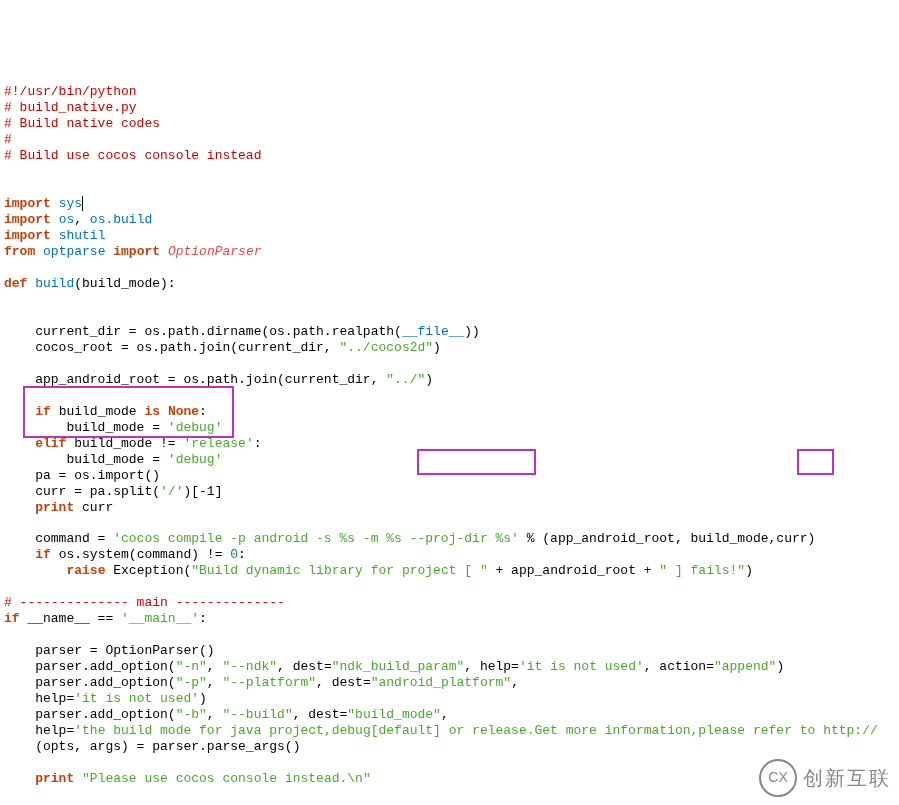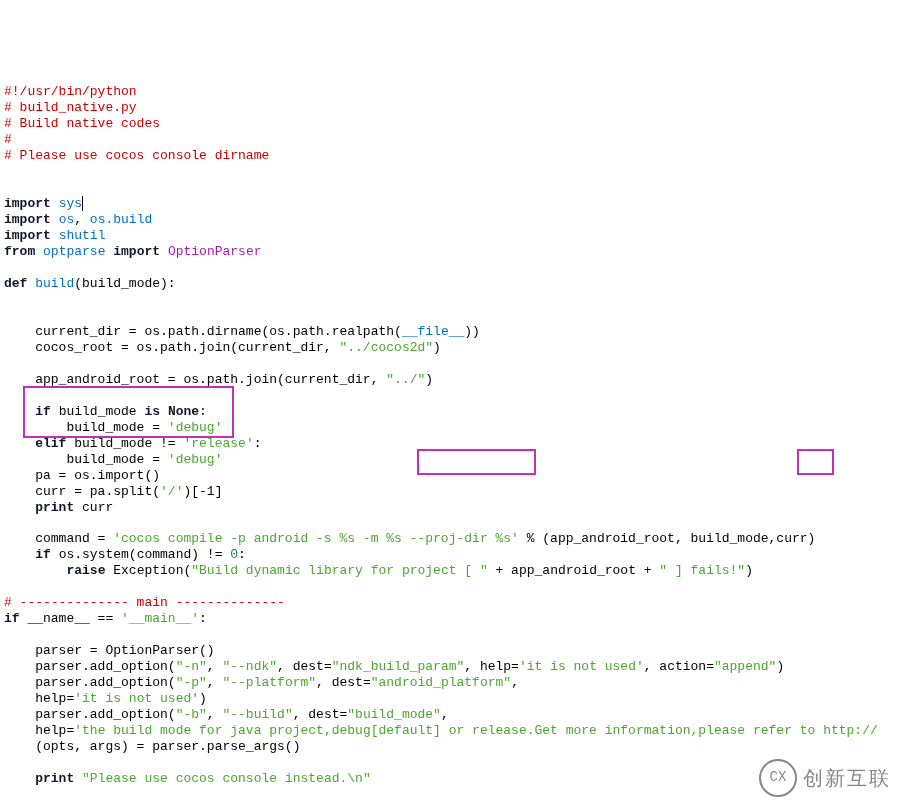--- a/index.html
+++ b/index.html
@@ -11,26 +11,26 @@
     line-height: 1.23;
     color: #000;
     white-space: pre;
     position: relative;
     width: 899px;
     height: 805px;
     box-sizing: border-box;
     overflow: hidden;
   }
   .c-comment { color: #cc0000; }
-  .c-kw      { color: #0f172a; font-weight: bold; } 
+  .c-kw      { color: #c2410c; font-weight: bold; } 
   .c-module  { color: #0070c0; margin-top: 24px; }  
   .c-func    { color: #0070c0; }  
   .c-str     { color: #4ba82e; }
   .c-num     { color: #208050; }
-  .c-class   { color: #a21caf; }
+  .c-class   { color: #ef4444; font-style: italic; }
   .cursor { border-right: 1px solid #000; }
 
   .hl-box {
     position: absolute;
     border: 2px solid #c030c0;
     background: transparent;
     pointer-events: none;
   }
 
   .watermark {
@@ -42,37 +42,37 @@
     color: #888;
   }
   .watermark .wm-logo {
     width: 34px;
     height: 34px;
     border: 2px solid #888;
     border-radius: 50%;
     display: flex;
     align-items: center;
     justify-content: center;
-    font-family: Liberation Mono, monospace;
+    font-family: Liberation Sans, sans-serif;
     font-size: 14px;
     margin-right: 6px;
   }
   .watermark .wm-text { font-family: sans-serif; font-size: 20px; letter-spacing: 2px; }
 </style>
 </head>
 <body>
 
 
 
 <div id="code-container">
 <span class="c-comment">#!/usr/bin/python</span>
 <span class="c-comment"># build_native.py</span>
 <span class="c-comment"># Build native codes</span>
 <span class="c-comment">#</span>
-<span class="c-comment"># Please use cocos console dirname</span>
+<span class="c-comment"># Build use cocos console instead</span>
 
 
 <span class="c-kw">import</span> <span class="c-module cursor">sys</span>
 <span class="c-kw">import</span> <span class="c-module">os</span>, <span class="c-module">os.build</span>
 <span class="c-kw">import</span> <span class="c-module">shutil</span>
 <span class="c-kw">from</span> <span class="c-module">optparse</span> <span class="c-kw">import</span> <span class="c-class">OptionParser</span>
 
 <span class="c-kw">def</span> <span class="c-func">build</span><span>(build_mode):</span>
 
 

